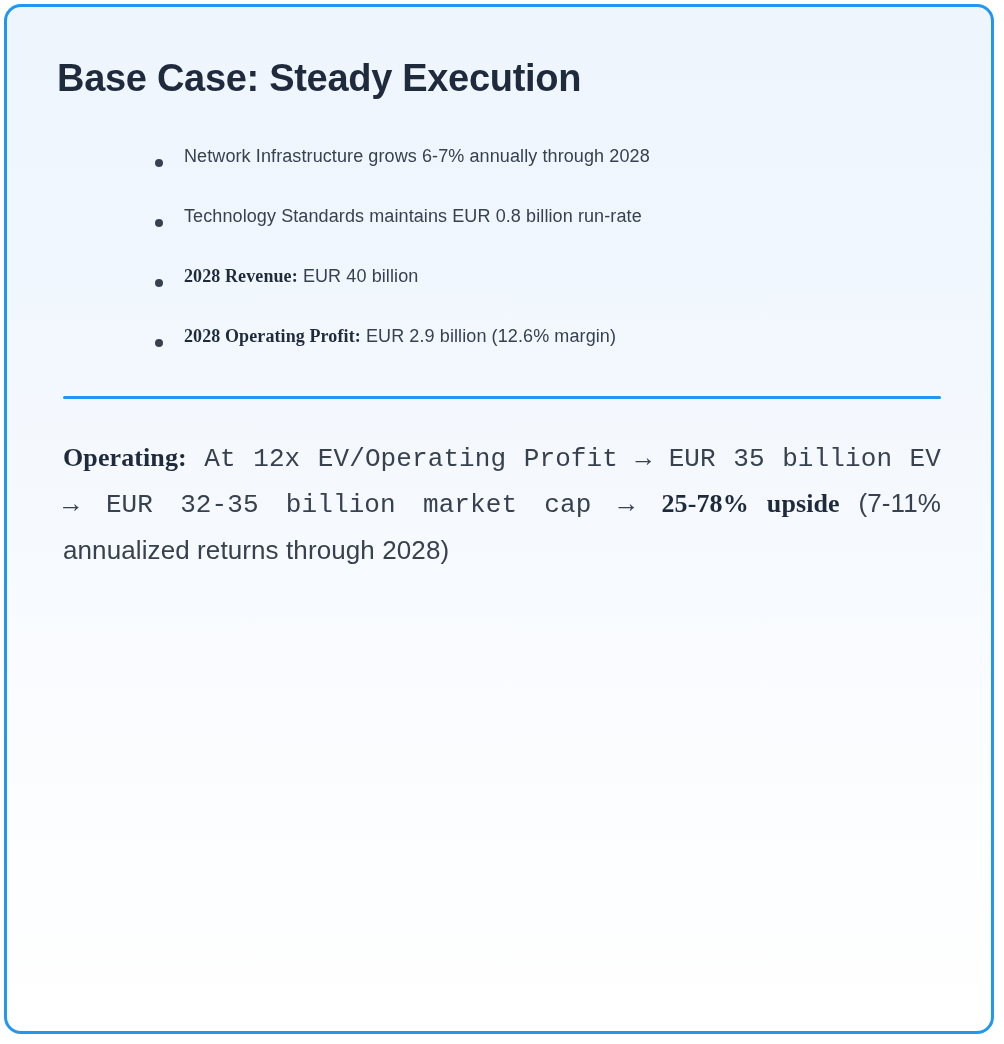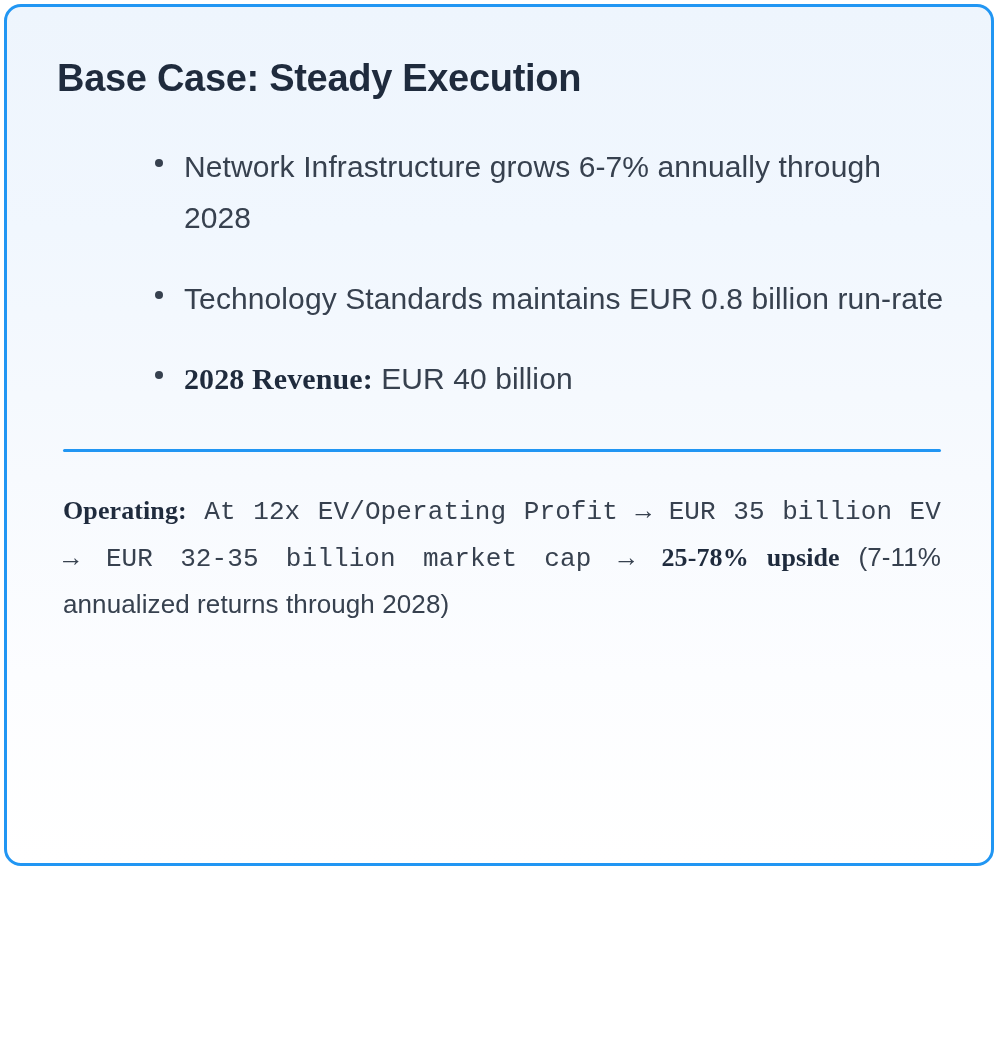--- a/index.html
+++ b/index.html
@@ -13,21 +13,21 @@
     height: 1044px;
     font-family: "Liberation Sans", "DejaVu Sans", sans-serif;
     -webkit-font-smoothing: antialiased;
   }
 
   .scenario-card {
     position: absolute;
     left: 4px;
     top: 4px;
     width: 990px;   
-    height: 862px; 
+    height: 1030px; 
     box-sizing: border-box;
     border: 3px solid #2196f3;
     border-radius: 17px;
     background: linear-gradient(180deg,
                 #eef5fd 0%,
                 #f1f7fe 26%,
                 #f7fafe 55%,
                 #fcfdff 78%,
                 #ffffff 100%);
     overflow: hidden;
@@ -50,21 +50,21 @@
     list-style: none;
     margin: 0;
     padding: 0;
     padding-top: 40px;
   }
 
   .bullet-item {
     position: relative;
     padding-left: 127px;
     margin-bottom: 29px;
-    font-size: 30px;
+    font-size: 18px;
     line-height: 1.72;
     color: #37414f;
     letter-spacing: 0.1px;
   }
   .bullet-item:last-child {
     margin-bottom: 0;
   }
 
   .bullet-item::before {
     content: "";
@@ -116,20 +116,23 @@
     <ul class="bullet-list">
       <li class="bullet-item">
         <span></span><span>Network Infrastructure grows 6-7% annually through 2028</span>
       </li>
       <li class="bullet-item">
         <span></span><span>Technology Standards maintains EUR 0.8 billion run-rate</span>
       </li>
       <li class="bullet-item">
         <b>2028 Revenue:</b><span> EUR 40 billion</span>
       </li>
+      <li class="bullet-item">
+        <b>2028 Operating Profit:</b><span> EUR 2.9 billion (12.6% margin)</span>
+      </li>
     </ul>
 
     <hr class="divider">
 
     <p class="valuation-text"><b>Operating:</b><span class="arrow"> At 12x EV/Operating Profit → EUR 35 billion EV → EUR 32-35 billion market cap → </span><b>25-78% upside</b><span> (7-11% annualized returns through 2028)</span></p>
 
   </div>
 </div>
 
 </body></html>

